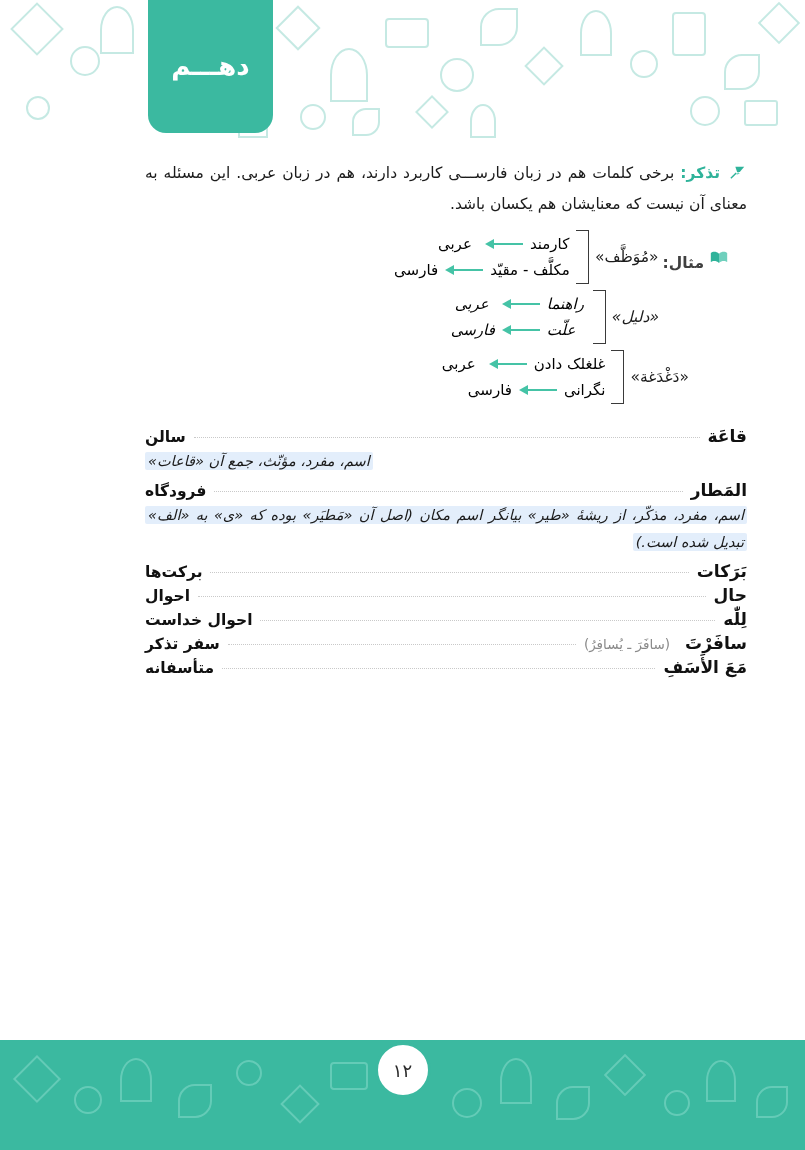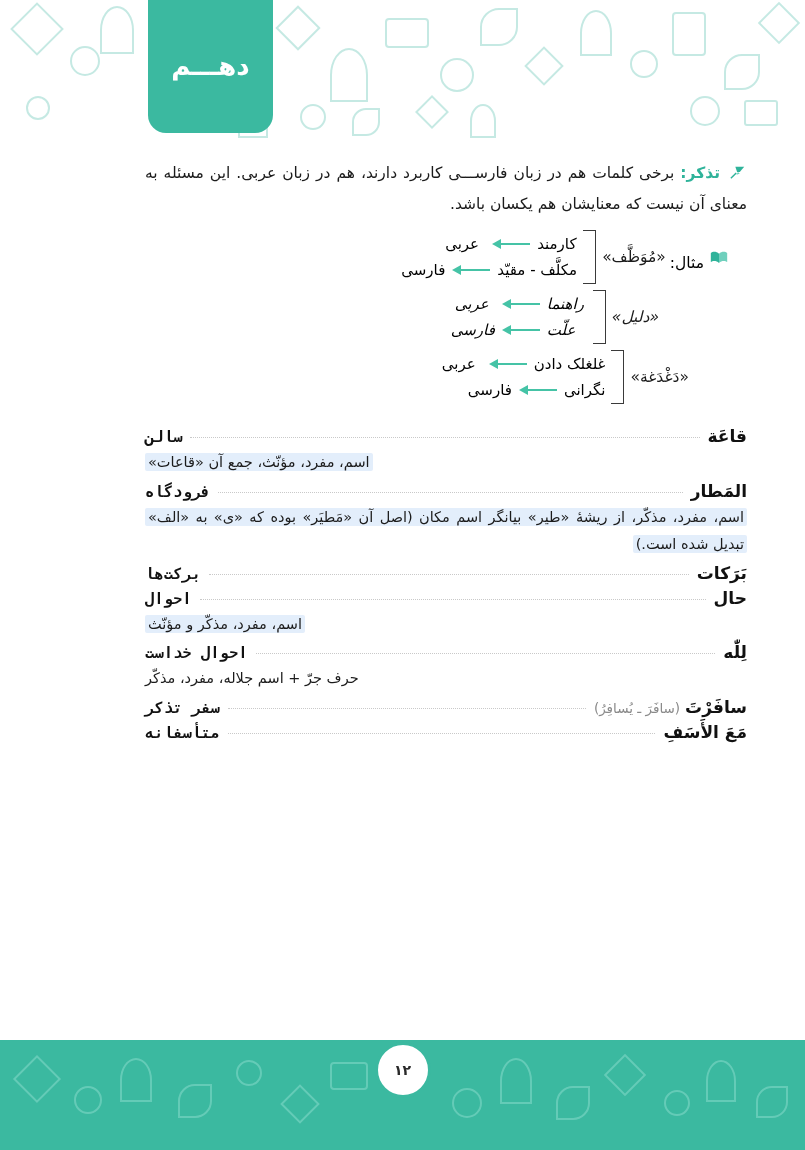--- a/index.html
+++ b/index.html
@@ -121,22 +121,22 @@
     padding-right: 18px;
   }
   .ex-head {
     font-size: 15.5px;
     white-space: nowrap;
     color: #1b1b1b;
     display: flex;
     align-items: center;
   }
   .ex-head .label {
-    color: #000000;
-    font-weight: normal;
+    color: #404040;
+    font-weight: bold;
     margin-left: 4px;
     margin-top: 12px;
   }
   .book-icon {
     display: inline-block;
     width: 20px;
     height: 15px;
     margin-left: 5px;
     vertical-align: -2px;
   }
@@ -211,47 +211,47 @@
   }
   .entry-ar {
     font-size: 17px;
     font-weight: bold;
     color: #111;
   }
   .entry-ar .paren {
     font-size: 13.5px;
     font-weight: normal;
     color: #8a8a8a;
-    margin-right: 5px;
+    margin-right: 15px;
   }
   .dots {
     flex: 1 1 auto;
     border-bottom: 1.5px dotted #c9c9c9;
     margin: 0 8px;
     transform: translateY(-4px);
   }
   .entry-fa {
     font-size: 15.5px;
     font-weight: bold;
     color: #111;
-    font-family: Liberation Mono, monospace;
   }
   .entry-desc {
     font-size: 14.5px;
     line-height: 1.9;
     color: #1b1b1b;
     text-align: left;
     margin: 2px 0 2px 0;
     direction: rtl;
   }
   .entry-desc span.hl {
     background: #e3eefb;
     padding: 1px 3px;
     border-radius: 2px;
     box-decoration-break: clone;
+    font-style: italic;
     -webkit-box-decoration-break: clone;
   }
   .desc-right { text-align: right; }
 
   
   .footer-circle {
     position: absolute;
     bottom: 52px;
     left: 50%;
     transform: translateX(-50%);
@@ -260,23 +260,23 @@
     border-radius: 50%;
     background: #ffffff;
     border: 3px solid #3bb9a0;
     display: flex;
     align-items: center;
     justify-content: center;
     z-index: 8;
     box-sizing: border-box;
   }
   .footer-circle span {
-    font-size: 14px;
+    font-size: 18px;
     color: #2a2a2a;
-    font-weight: bold;
+    font-weight: normal;
   }
 </style>
 </head>
 <body>
 
 <div class="page-bg"></div>
 
 <div class="pattern-band pattern-top">
   <div class="doodle d-rot" style="left:18px;  top:10px;  width:34px; height:34px;"></div>
   <div class="doodle d-circle" style="left:70px; top:46px; width:26px; height:26px;"></div>
@@ -439,33 +439,27 @@
         <span class="entry-fa">برکت‌ها</span>
       </div>
     </div>
 
     <div class="entry">
       <div class="entry-head">
         <span class="entry-ar">حال</span>
         <span class="dots"></span>
         <span class="entry-fa">احوال</span>
       </div>
-      <div class="entry-desc">
-        <span class="hl">اسم، مفرد، مذکّر و مؤنّث</span>
-      </div>
     </div>
 
     <div class="entry">
       <div class="entry-head">
         <span class="entry-ar">لِلّٰه</span>
         <span class="dots"></span>
         <span class="entry-fa">احوال خداست</span>
-      </div>
-      <div class="entry-desc">
-        <span>حرف جرّ + اسم جلاله، مفرد، مذکّر</span>
       </div>
     </div>
 
     <div class="entry">
       <div class="entry-head">
         <span class="entry-ar">
           <span>سافَرْتَ</span><span class="paren">(سافَرَ ـ یُسافِرُ)</span>
         </span>
         <span class="dots"></span>
         <span class="entry-fa">سفر تذکر</span>

